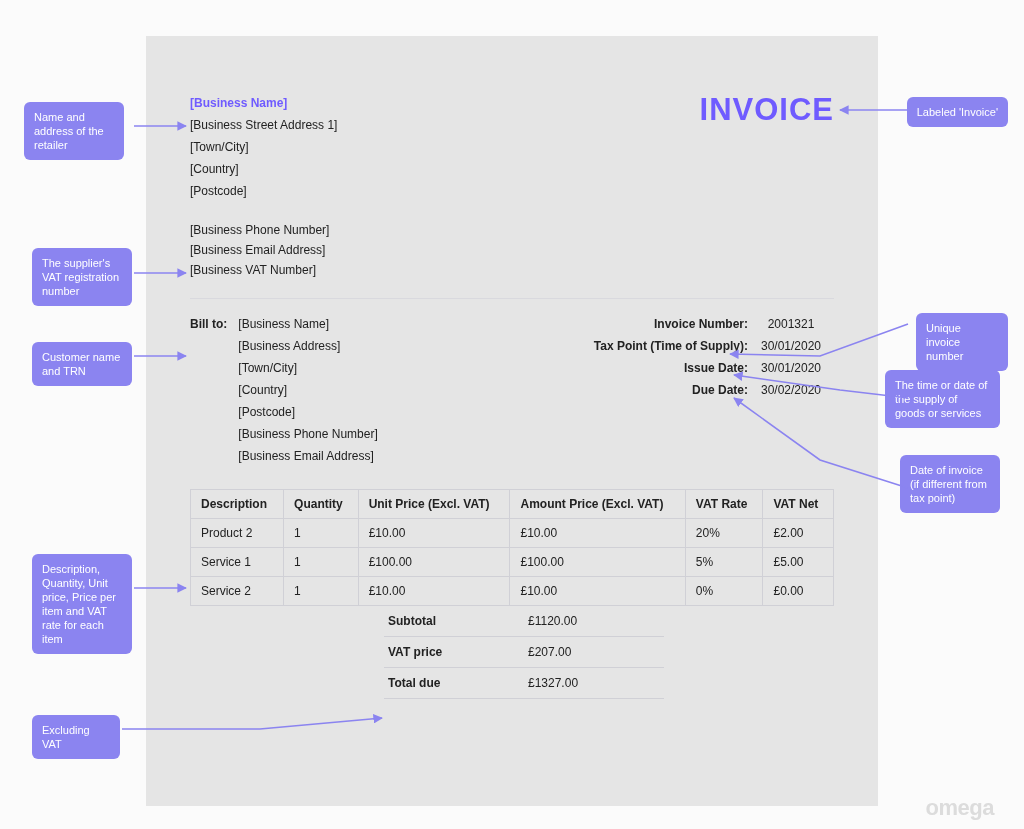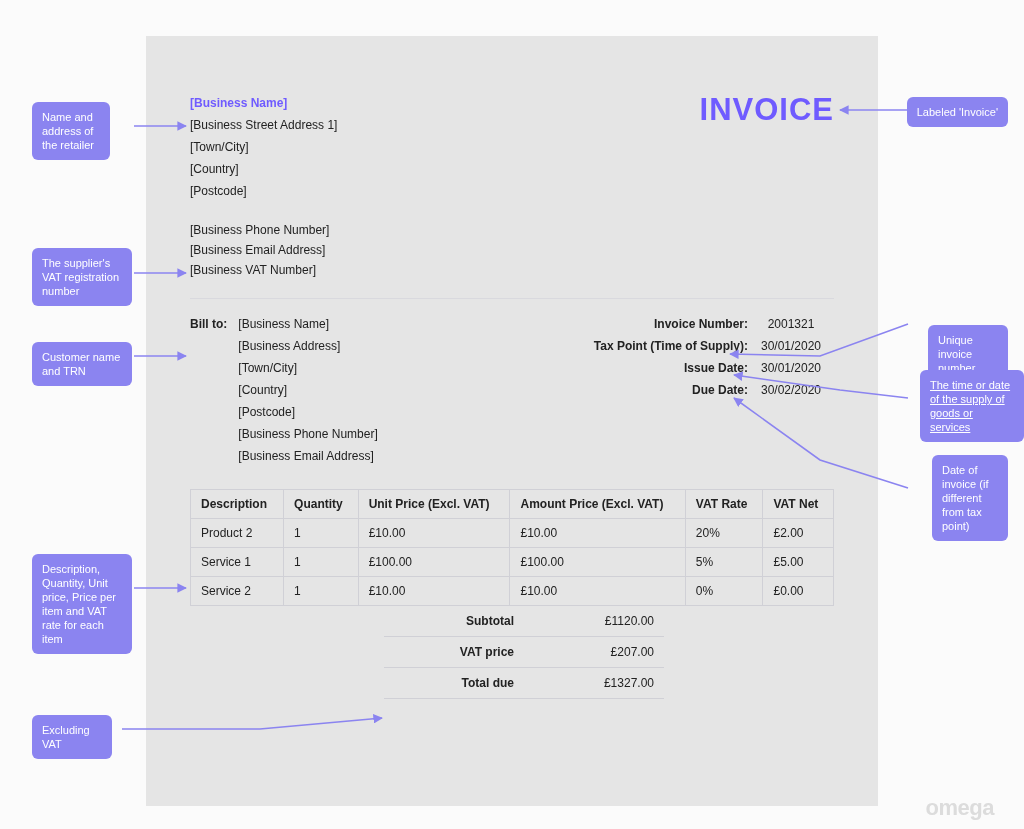--- a/index.html
+++ b/index.html
@@ -86,21 +86,20 @@
   table.totals {
     margin-top: 0;
     margin-left: 194px;
     width: 280px;
     border-collapse: collapse;
     font-size: 12px;
   }
   table.totals td {
     border-bottom: 1px solid var(--table-line);
     padding: 8px 10px 8px 4px;
-    text-align: right;
   }
   table.totals td.lab { font-weight: 700; width: 50%; }
 
   
   .callout {
     position: absolute;
     background: var(--purple);
     color: #fff;
     font-size: 11px;
     line-height: 14px;
@@ -225,30 +224,30 @@
       <td>£207.00</td>
     </tr>
     <tr>
       <td class="lab">Total due</td>
       <td>£1327.00</td>
     </tr>
   </tbody>
     </table>
 </div>
 
-<div class="callout" style="left:32px; top:102px; width:78px;">Name and address of the retailer</div>
+<div class="callout" style="left:24px; top:102px; width:100px;">Name and address of the retailer</div>
 <div class="callout" style="left:32px; top:248px; width:100px;">The supplier's VAT registration number</div>
 <div class="callout" style="left:32px; top:342px; width:100px;">Customer name and TRN</div>
 <div class="callout" style="left:32px; top:554px; width:100px;">Description, Quantity, Unit price, Price per item and VAT rate for each item</div>
-<div class="callout" style="left:32px; top:715px; width:80px;">Excluding VAT</div>
+<div class="callout" style="left:32px; top:715px; width:88px;">Excluding VAT</div>
 
 <div class="callout" style="right:16px; top:97px;">Labeled 'Invoice'</div>
-<div class="callout" style="right:16px; top:325px; width:80px;">Unique invoice number</div>
-<div class="callout" style="right:0; top:370px; width:104px;text-decoration:underline;">The time or date of the supply of goods or services</div>
-<div class="callout" style="right:16px; top:455px; width:76px;">Date of invoice (if different from tax point)</div>
+<div class="callout" style="right:16px; top:313px; width:92px;">Unique invoice number</div>
+<div class="callout" style="right:24px; top:370px; width:115px;">The time or date of the supply of goods or services</div>
+<div class="callout" style="right:24px; top:455px; width:100px;">Date of invoice (if different from tax point)</div>
 
 <div class="watermark">omega</div>
 
 <svg class="connectors">
   <defs>
     <marker id="arr" viewBox="0 0 10 10" refX="9" refY="5" markerWidth="6" markerHeight="6" orient="auto-start-reverse">
       <path d="M 0 0 L 10 5 L 0 10 z" fill="#8B84F0"></path>
     </marker>
   </defs>
   <g stroke="#8B84F0" stroke-width="1.6" fill="none">

